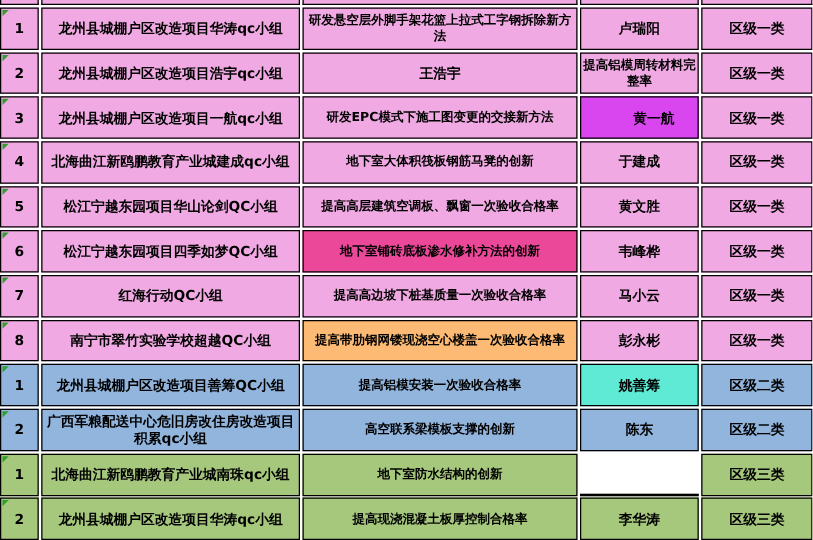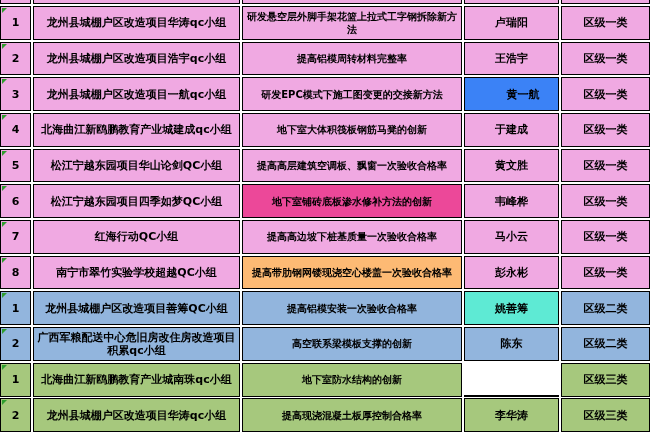--- a/index.html
+++ b/index.html
@@ -77,43 +77,43 @@
   </div>
 
   <div class="row">
     <div class="cell c1" style="background-color: rgb(240, 169, 226);">
         <i class="tri" style="border-top-color: rgb(47, 158, 47);"></i>
         <span>2</span>
       </div>
     <div class="cell c2" style="background-color: rgb(240, 169, 226);">
         <span>龙州县城棚户区改造项目浩宇qc小组</span>
       </div>
+    <div class="cell c4" style="background-color: rgb(240, 169, 226);">
+        <span>王浩宇</span>
+      </div>
     <div class="cell c3" style="background-color: rgb(240, 169, 226);">
         <span>提高铝模周转材料完整率</span>
       </div>
-    <div class="cell c4" style="background-color: rgb(240, 169, 226);">
-        <span>王浩宇</span>
-      </div>
     <div class="cell c5" style="background-color: rgb(240, 169, 226);">
         <span>区级一类</span>
       </div>
   </div>
 
   <div class="row">
     <div class="cell c1" style="background-color: rgb(240, 169, 226);">
         <i class="tri" style="border-top-color: rgb(47, 158, 47);"></i>
         <span>3</span>
       </div>
     <div class="cell c2" style="background-color: rgb(240, 169, 226);">
         <span>龙州县城棚户区改造项目一航qc小组</span>
       </div>
     <div class="cell c3" style="background-color: rgb(240, 169, 226);">
         <span>研发EPC模式下施工图变更的交接新方法</span>
       </div>
-    <div class="cell c4" style="background-color: #3b82f6; padding-left: 24px;">
+    <div class="cell c4" style="background-color: #d946ef; padding-left: 24px;">
         <span>黄一航</span>
       </div>
     <div class="cell c5" style="background-color: rgb(240, 169, 226);">
         <span>区级一类</span>
       </div>
   </div>
 
   <div class="row">
     <div class="cell c1" style="background-color: rgb(240, 169, 226);">
         <i class="tri" style="border-top-color: rgb(47, 158, 47);"></i>

